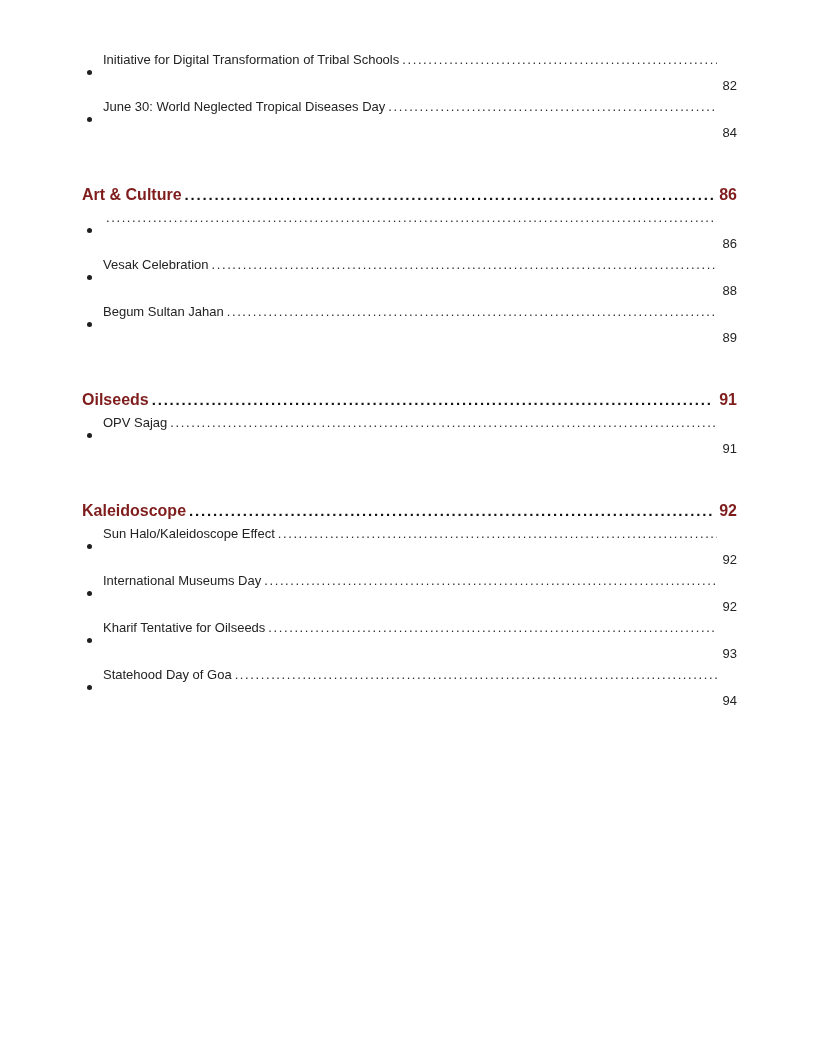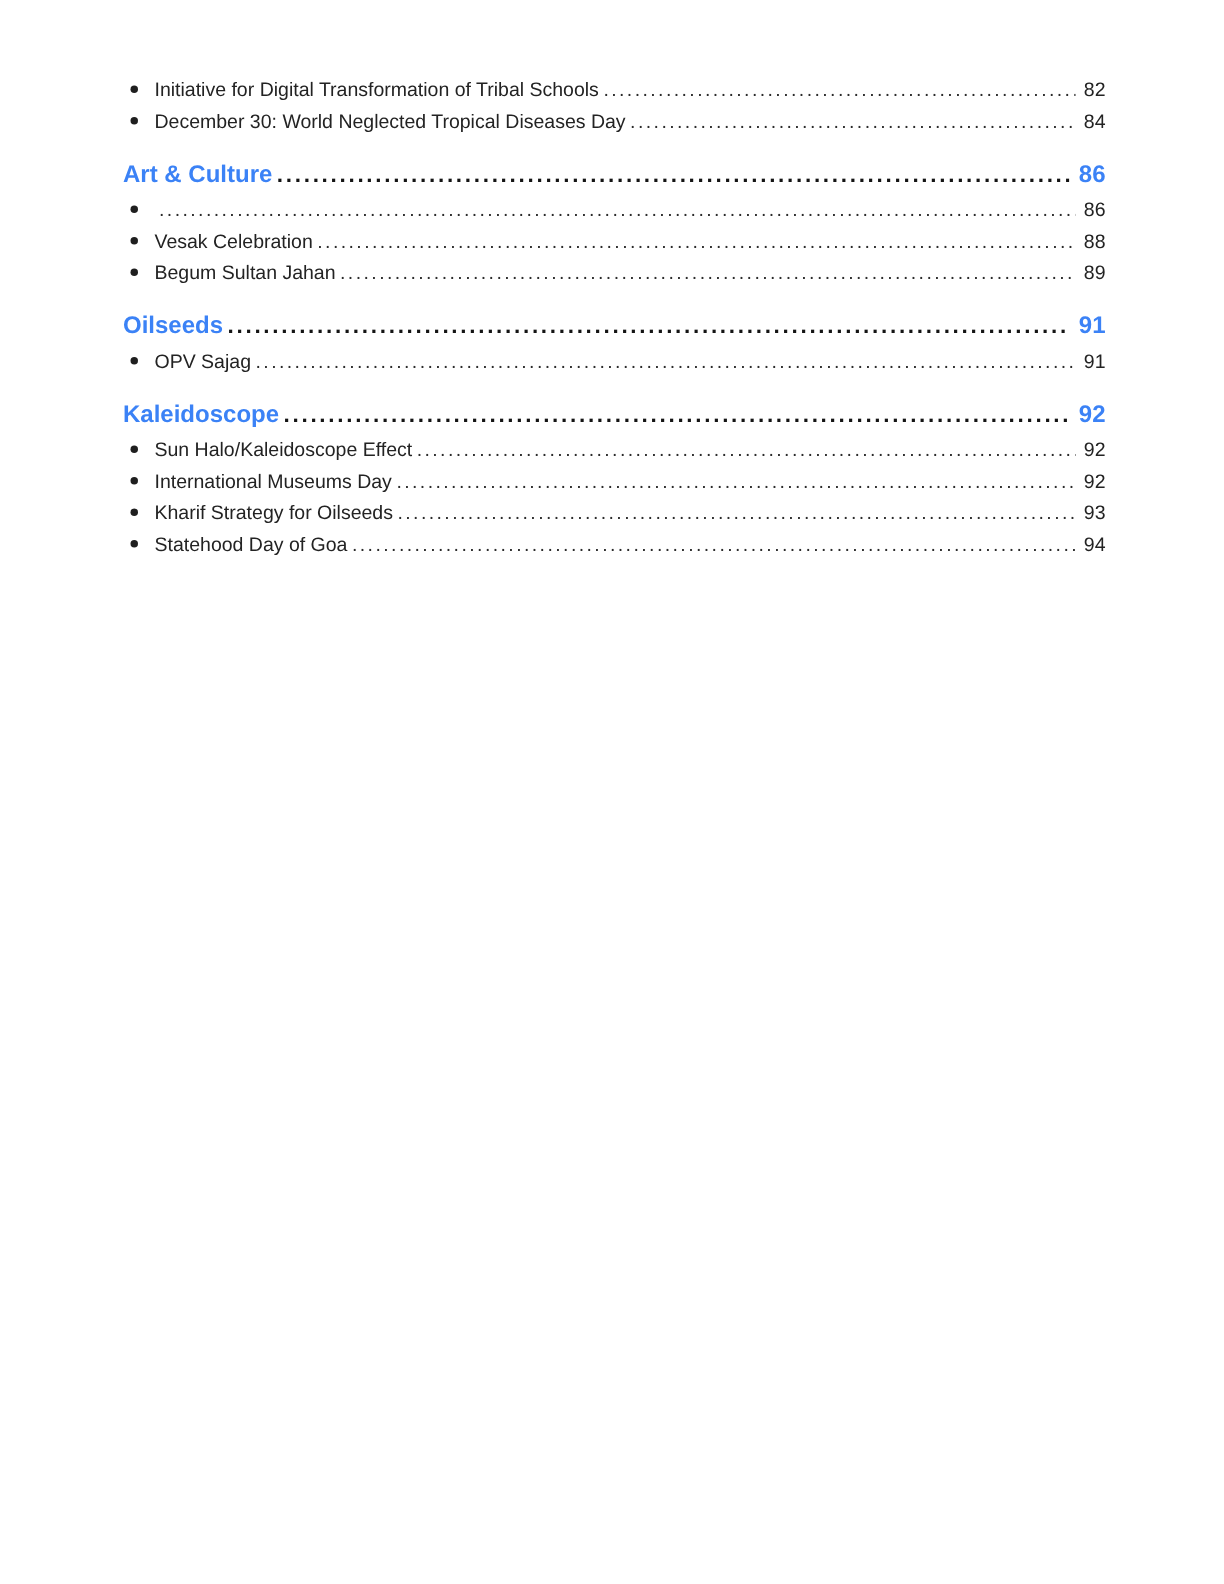--- a/index.html
+++ b/index.html
@@ -29,26 +29,26 @@
     flex: 0 0 auto;
     width: 5px;
     height: 5px;
     border-radius: 50%;
     background: #1f1f1f;
     align-self: center;
     margin: 0 11px 0 5px;
   }
   .toc-heading {
     display: flex;
-    align-items: flex-start;
+    align-items: flex-end;
     line-height: 24px;
     margin-top: 14px;
     font-size: 16px;
     font-weight: bold;
-    color: #3b82f6;
+    color: #7f1d1d;
   }
   .label {
     flex: 0 0 auto;
     white-space: nowrap;
   }
   .leader {
     flex: 1 1 auto;
     overflow: hidden;
     white-space: nowrap;
     margin: 0 2px 0 3px;
@@ -64,36 +64,37 @@
     content: "..........................................................................................................................................................................................................................................................................................";
     letter-spacing: 1.8px;
     font-size: 15px;
     font-weight: bold;
     color: #141414;
   }
   .pagenum {
     flex: 0 0 auto;
     padding-left: 4px;
     white-space: nowrap;
+    margin-top: 26px;
   }
 </style>
 </head>
 <body>
 
 <div class="page">
 
   <div class="toc-item">
     <span class="bullet"></span>
     <span class="label">Initiative for Digital Transformation of Tribal Schools</span>
     <span class="leader"></span>
     <span class="pagenum">82</span>
   </div>
   <div class="toc-item">
     <span class="bullet"></span>
-    <span class="label">December 30: World Neglected Tropical Diseases Day</span>
+    <span class="label">June 30: World Neglected Tropical Diseases Day</span>
     <span class="leader"></span>
     <span class="pagenum">84</span>
   </div>
 
   <div class="toc-heading">
     <span class="label">Art &amp; Culture</span>
     <span class="leader"></span>
     <span class="pagenum">86</span>
   </div>
   <div class="toc-item">
@@ -138,21 +139,21 @@
     <span class="pagenum">92</span>
   </div>
   <div class="toc-item">
     <span class="bullet"></span>
     <span class="label">International Museums Day</span>
     <span class="leader"></span>
     <span class="pagenum">92</span>
   </div>
   <div class="toc-item">
     <span class="bullet"></span>
-    <span class="label">Kharif Strategy for Oilseeds</span>
+    <span class="label">Kharif Tentative for Oilseeds</span>
     <span class="leader"></span>
     <span class="pagenum">93</span>
   </div>
   <div class="toc-item">
     <span class="bullet"></span>
     <span class="label">Statehood Day of Goa</span>
     <span class="leader"></span>
     <span class="pagenum">94</span>
   </div>
 

